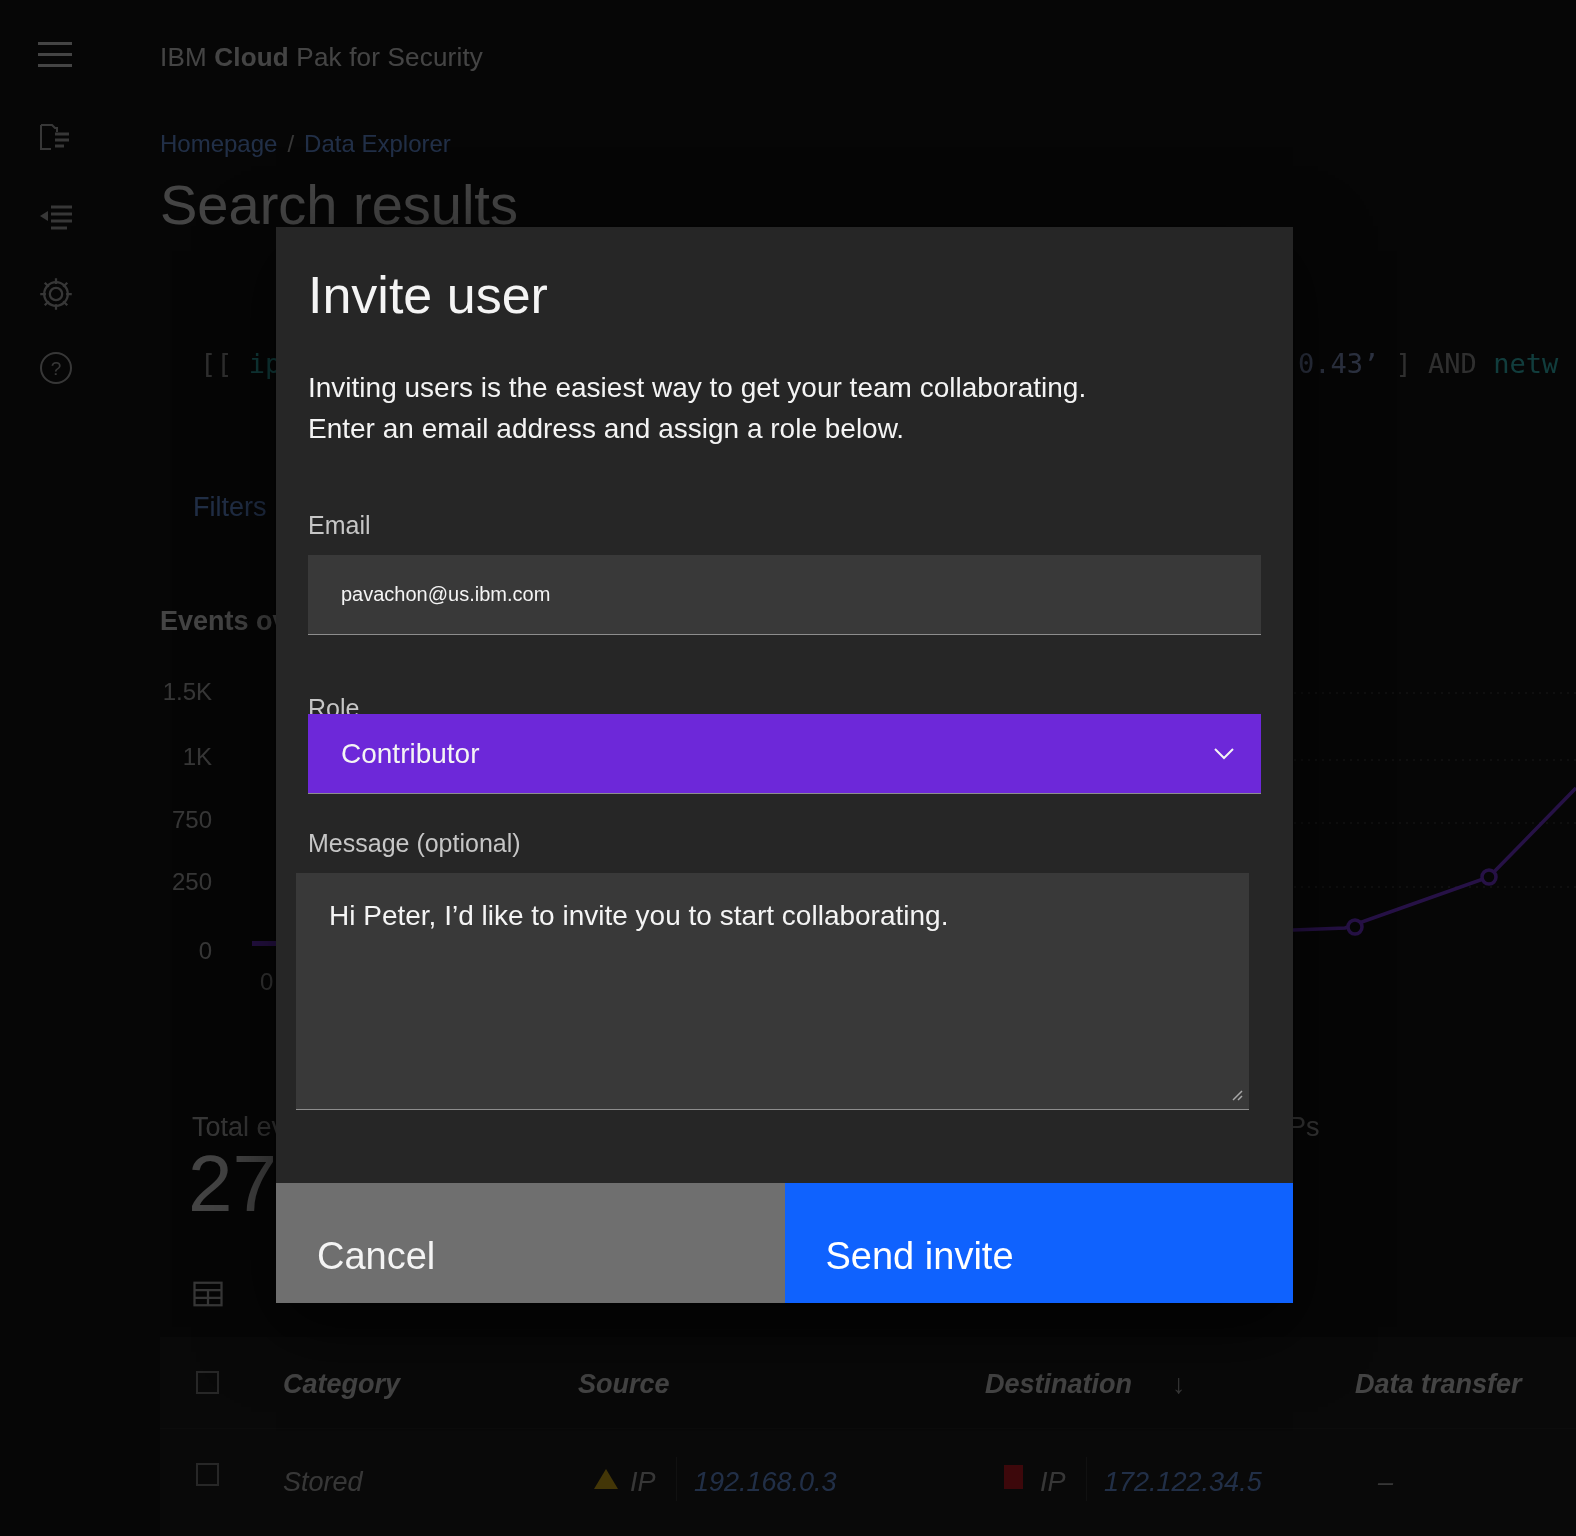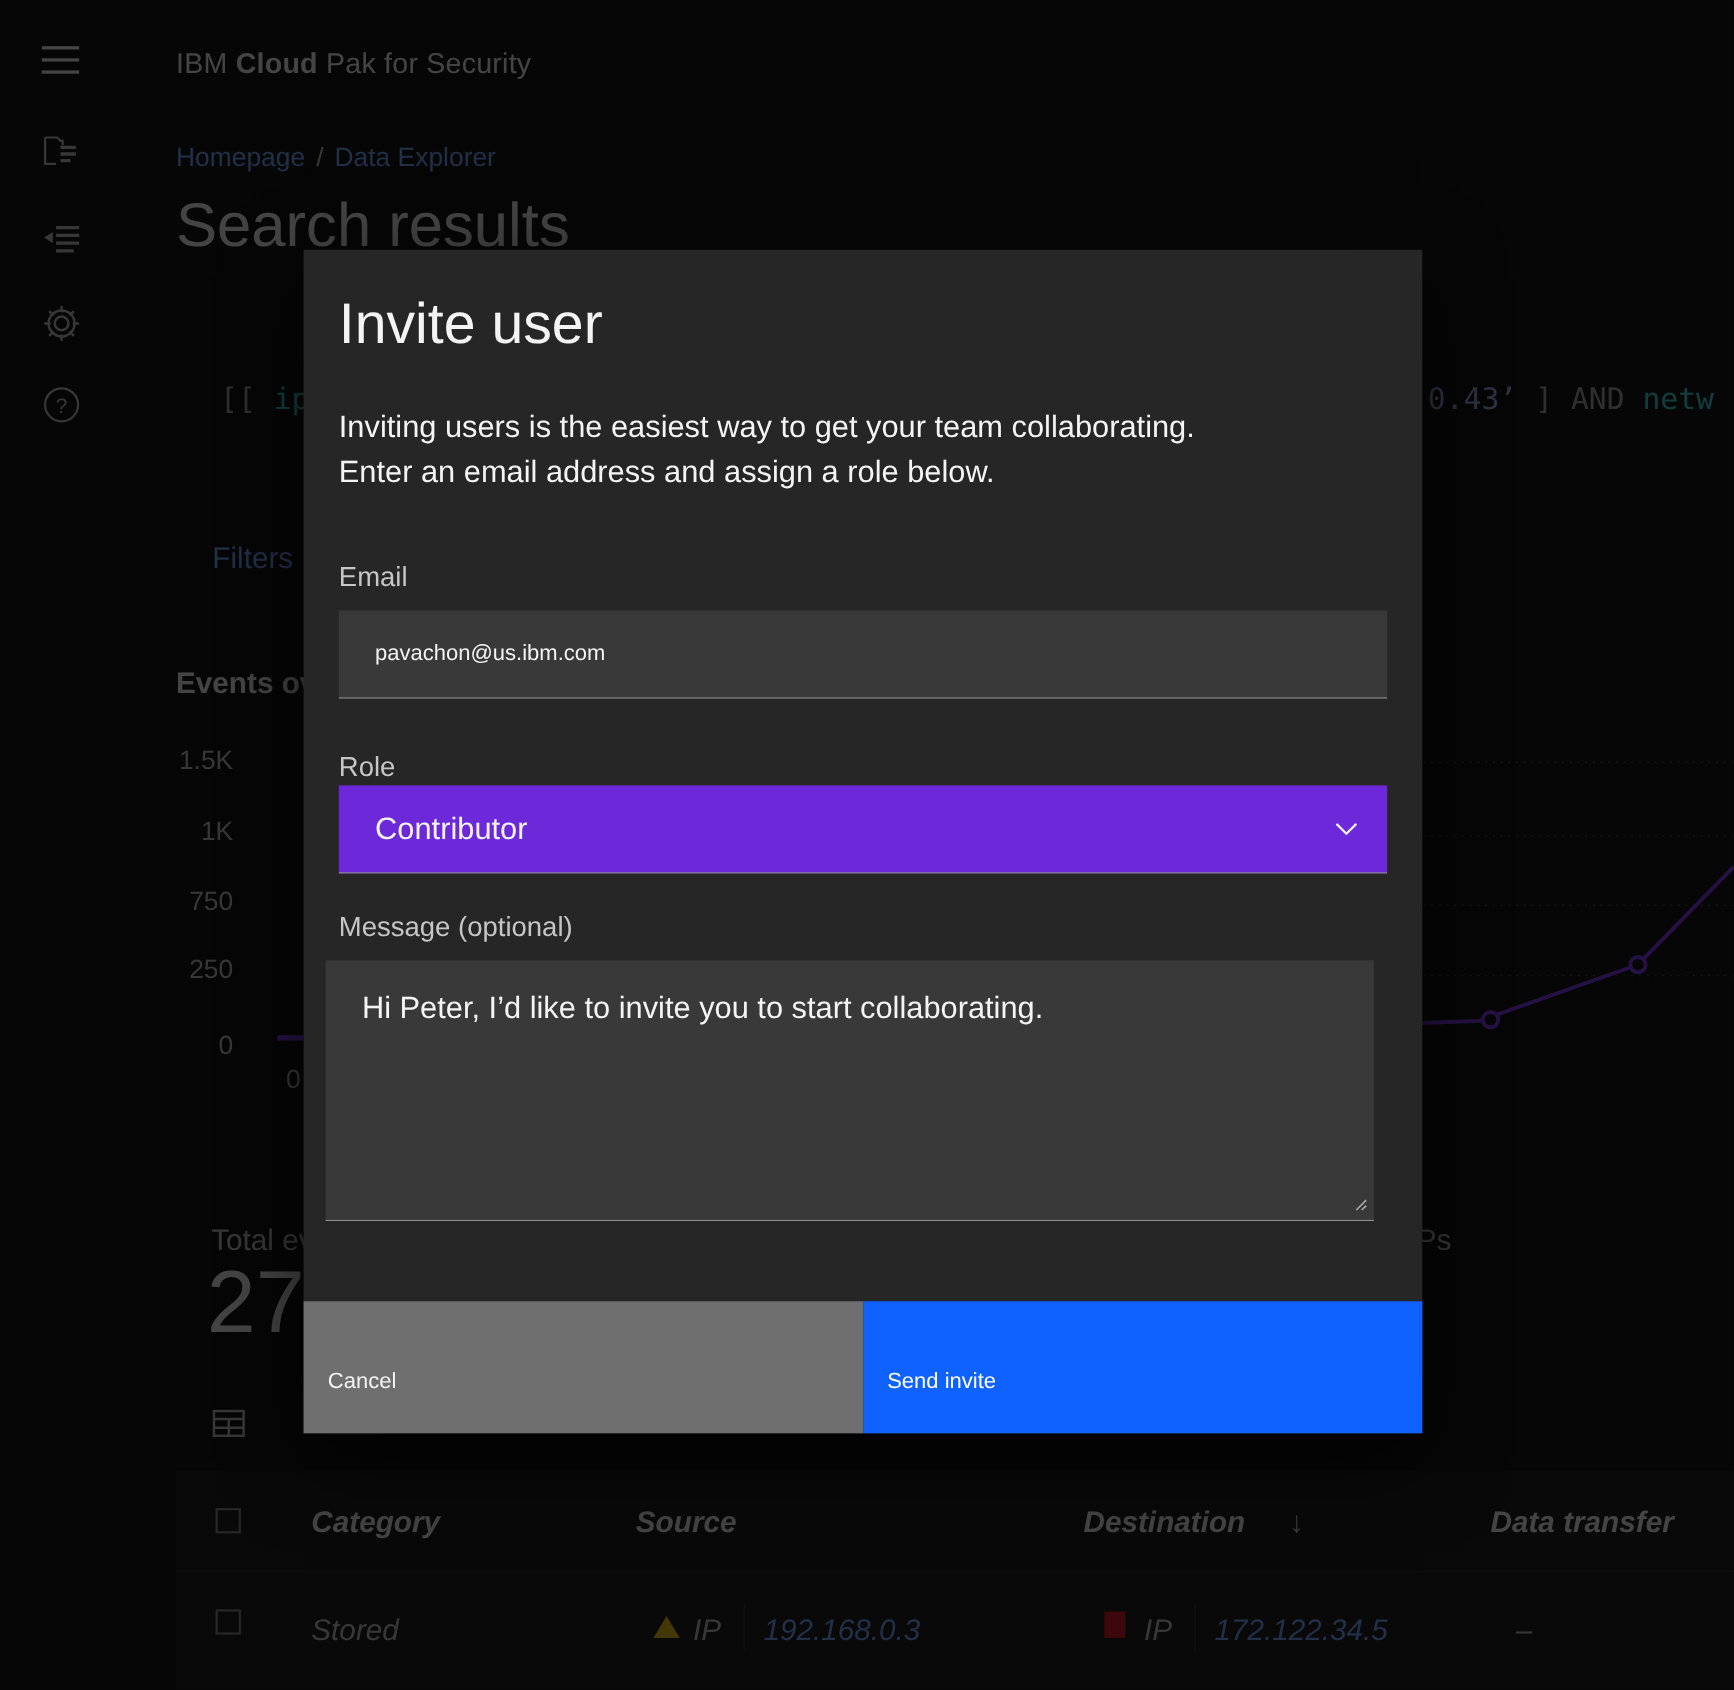--- a/index.html
+++ b/index.html
@@ -63,21 +63,21 @@
   .m-dropdown{ position:absolute; left:32px; width:953px; height:80px; background:#6d28d9;
                border-bottom:1px solid #8d8d8d; cursor:pointer; }
   .m-dropdown .value{ position:absolute; left:33px; top:0; line-height:79px; font-size:28px; color:#f4f4f4; }
   .m-dropdown svg{ position:absolute; right:26px; top:33px; }
   .m-textwrap{ position:absolute; left:20px; top:646px; width:953px; height:237px; }
   .m-textarea{ width:100%; height:100%; background:#393939; border:none; border-bottom:1px solid #8d8d8d;
                color:#f4f4f4; font-size:28px; line-height:38px; font-family:"Liberation Sans", sans-serif;
                padding:24px 30px 24px 33px; resize:none; outline:none; display:block; }
   .m-resize{ position:absolute; right:5px; bottom:8px; cursor:nwse-resize; }
   .m-footer{ position:absolute; left:0; bottom:0; width:100%; height:120px; display:flex; }
-  .m-btn{ flex:1 1 50%; border:none; text-align:left; padding:26px 0 0 22px; font-size:20px;
+  .m-btn{ flex:1 1 50%; border:none; text-align:left; padding:26px 0 0 41px; font-size:38px;
           font-family:"Liberation Sans", sans-serif; cursor:pointer; }
   .btn-cancel{ background:#6f6f6f; color:#f4f4f4; }
   .btn-send{ background:#0f62fe; color:#ffffff; }
 </style>
 </head>
 <body>
 
 <div class="screen">
 
   <div class="bg">
@@ -188,21 +188,21 @@
     <div class="m-title">Invite user</div>
 
     <div class="m-desc">
       <span>Inviting users is the easiest way to get your team collaborating.</span>
       <span>Enter an email address and assign a role below.</span>
     </div>
 
     <div class="m-label" style="top:284px">Email</div>
     <input class="m-field" style="top: 328px;" type="text" value="pavachon@us.ibm.com">
 
-    <div class="m-label" style="top:456px">Role</div>
+    <div class="m-label" style="top:467px">Role</div>
     <div class="m-dropdown" style="top:487px">
       <span class="value">Contributor</span>
       <svg width="22" height="14" viewBox="0 0 22 14">
         <path d="M2 2l9 9 9-9" fill="none" stroke="#f4f4f4" stroke-width="2"></path>
       </svg>
     </div>
 
     <div class="m-label" style="top:602px">Message (optional)</div>
     <div class="m-textwrap">
       <textarea class="m-textarea" style="">Hi Peter, I’d like to invite you to start collaborating.</textarea>

